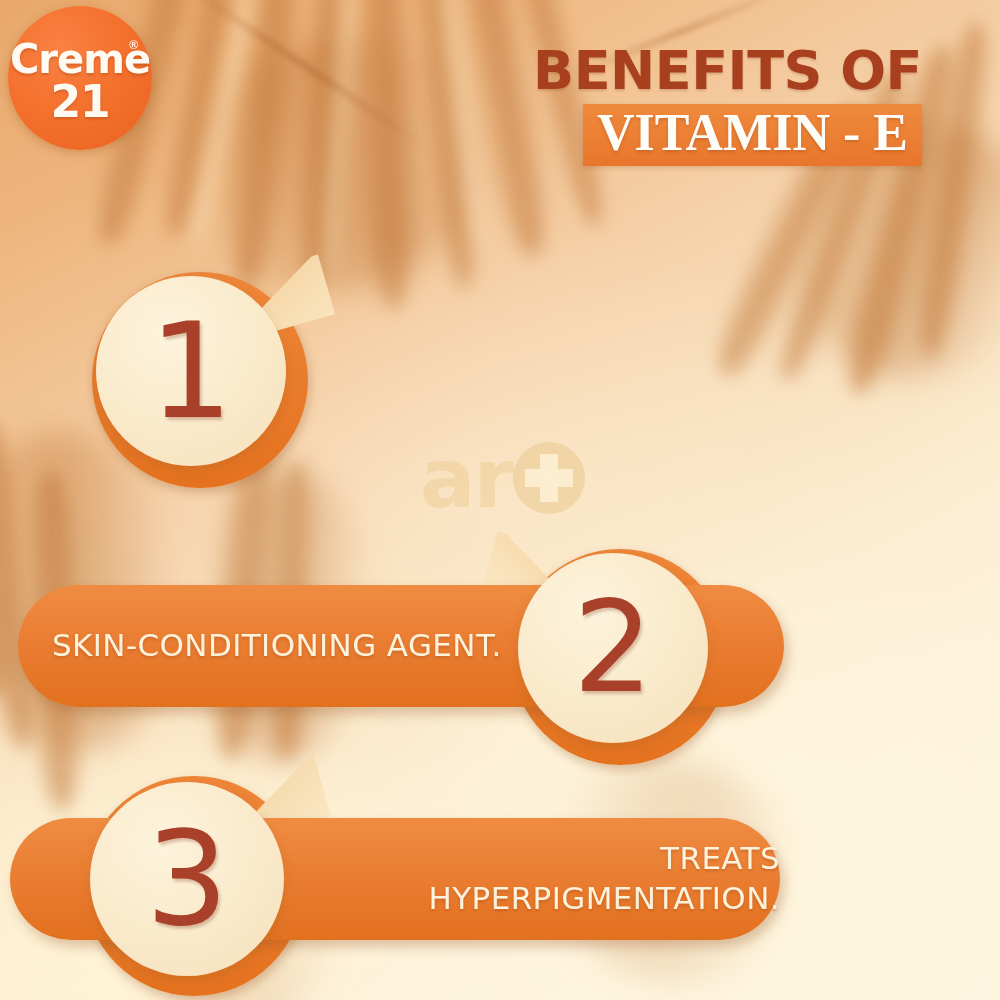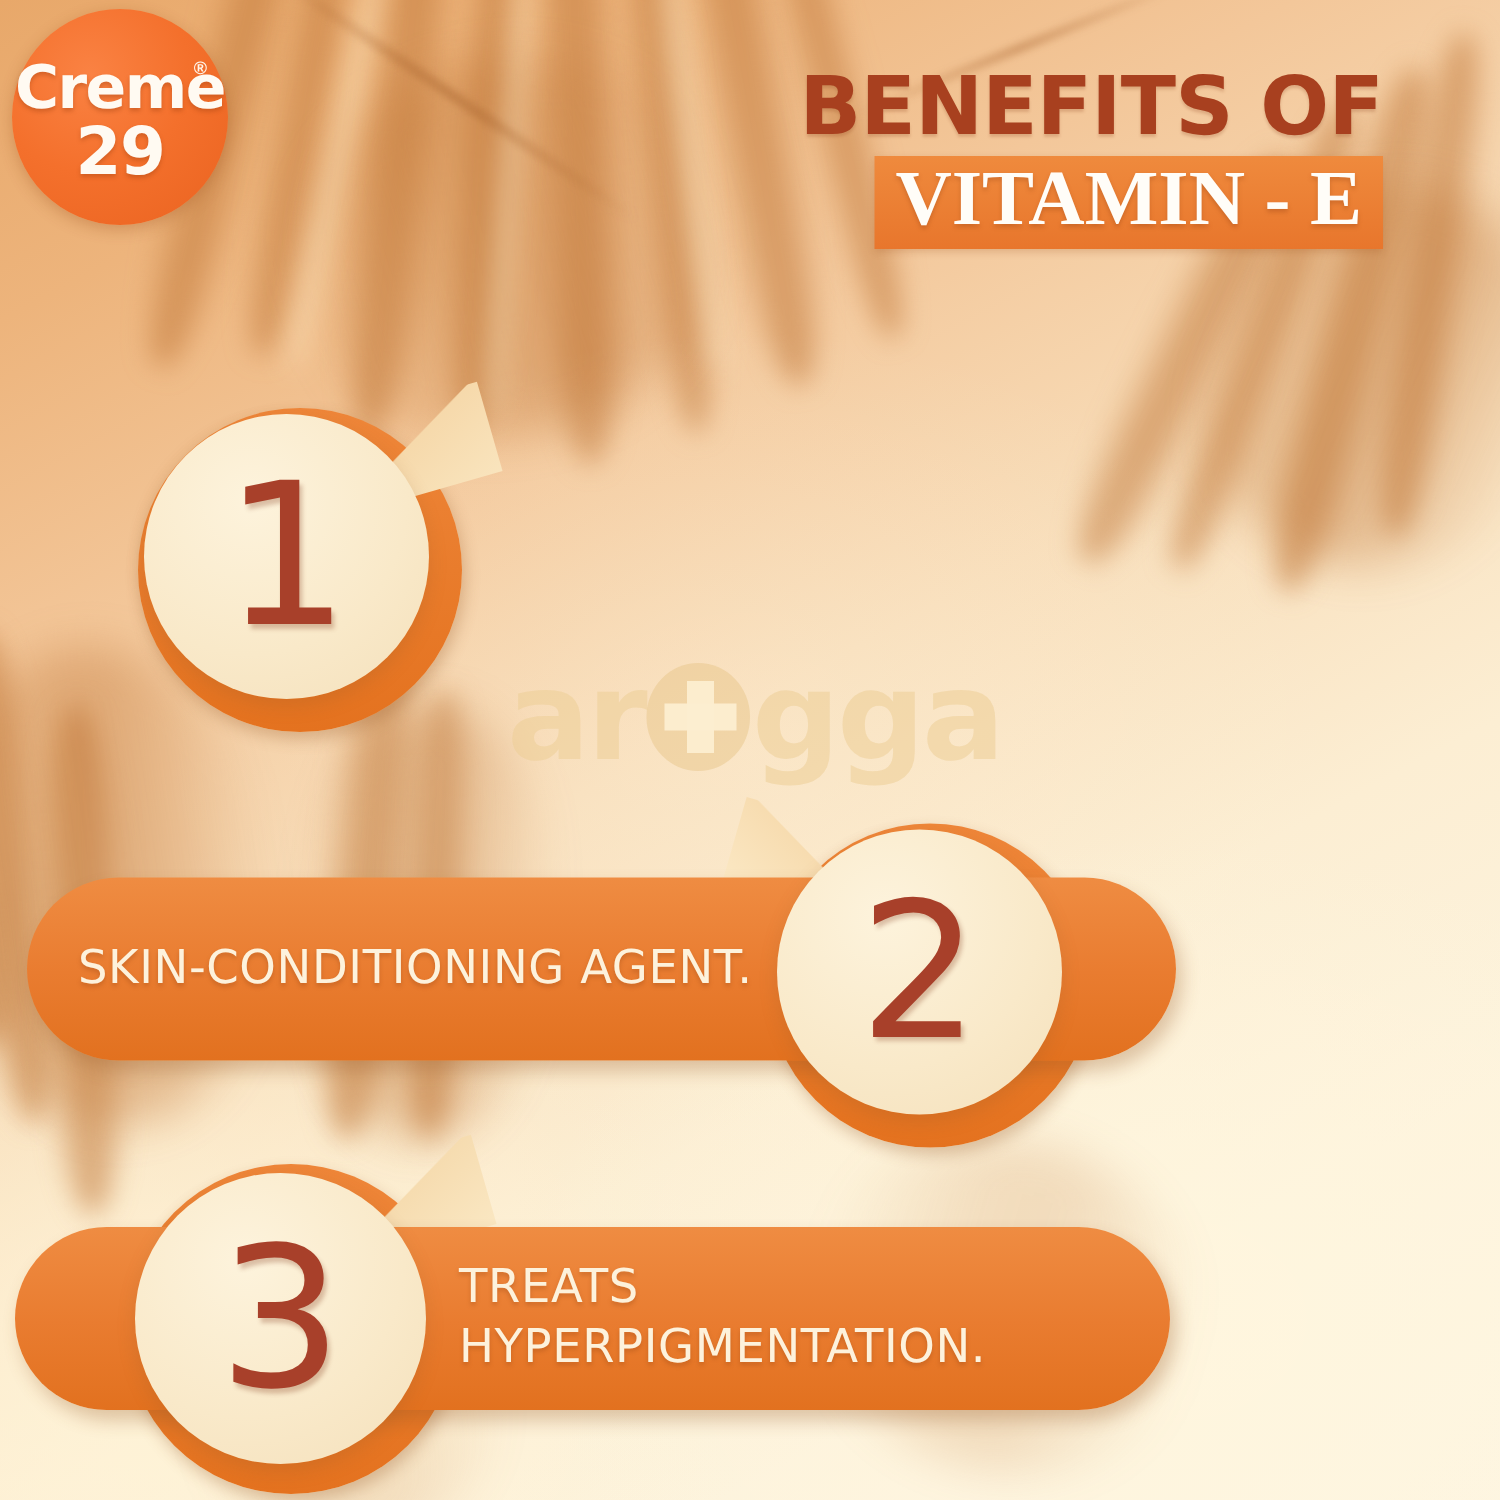--- a/index.html
+++ b/index.html
@@ -201,34 +201,33 @@
     <div class="frond soft" style="left:200px; top:470px; width:170px; height:290px; transform:rotate(3deg);"></div>
 
     <div class="frond soft" style="left:540px; top:760px; width:260px; height:220px; transform:rotate(16deg); opacity:.35;"></div>
     <div class="frond soft" style="left:120px; top:830px; width:220px; height:200px; transform:rotate(-12deg); opacity:.3;"></div>
     <div class="vig"></div>
   </div>
 
   <div id="logo">
     <div class="l1">Creme</div>
     <div class="reg">®</div>
-    <div class="l2">29</div>
+    <div class="l2">21</div>
   </div>
 
   <div id="headline">
     <div class="l1">BENEFITS OF</div>
     <div class="l2wrap">
       <div class="l2">VITAMIN - E</div>
     </div>
   </div>
 
   <div id="watermark">
     <span class="wm-txt">ar</span>
     <span class="wm-cross"></span>
-    <span class="wm-txt">gga</span>
   </div>
 
   <div class="row" style="left:0; top:270px; width:1000px; height:220px;">
 
     <div class="ring" style="left:92px; top:2px; width:216px; height:216px;"></div>
 
     <div style="position:absolute;left:250px;top:-6px;width:78px;height:62px;background:linear-gradient(150deg,rgba(250,226,190,0) 0%,rgba(250,226,190,0) 38%,#f6d9ab 39%,#f9e4bd 100%);transform:rotate(-16deg);"></div>
 
 
     <div class="circle" style="left:96px; top:6px; width:190px; height:190px;">
@@ -243,21 +242,21 @@
       <div class="bar-text">SKIN-CONDITIONING AGENT.</div>
     </div>
     <div class="circle" style="left:518px; top:8px; width:190px; height:190px;">
       <span class="num" style="font-size:126px;">2</span>
     </div>
   </div>
 
   <div class="row" style="left:0; top:772px; width:1000px; height:226px;">
     <div class="ring" style="left:84px; top:4px; width:220px; height:220px;"></div>
     <div style="position:absolute;left:246px;top:-6px;width:78px;height:62px;background:linear-gradient(150deg,rgba(250,226,190,0) 0%,rgba(250,226,190,0) 38%,#f6dcb0 39%,#fae7c2 100%);transform:rotate(-16deg);"></div>
-    <div class="bar" style="left:10px; top:46px; width:770px; padding-left:296px;">
+    <div class="bar" style="left:10px; top:46px; width:770px; padding-left:296px;text-align:right;">
       <div class="bar-text">TREATS HYPERPIGMENTATION.</div>
     </div>
     <div class="circle" style="left:90px; top:10px; width:194px; height:194px;">
       <span class="num" style="font-size:130px;">3</span>
     </div>
   </div>
 
 </div>
 
 </body></html>

